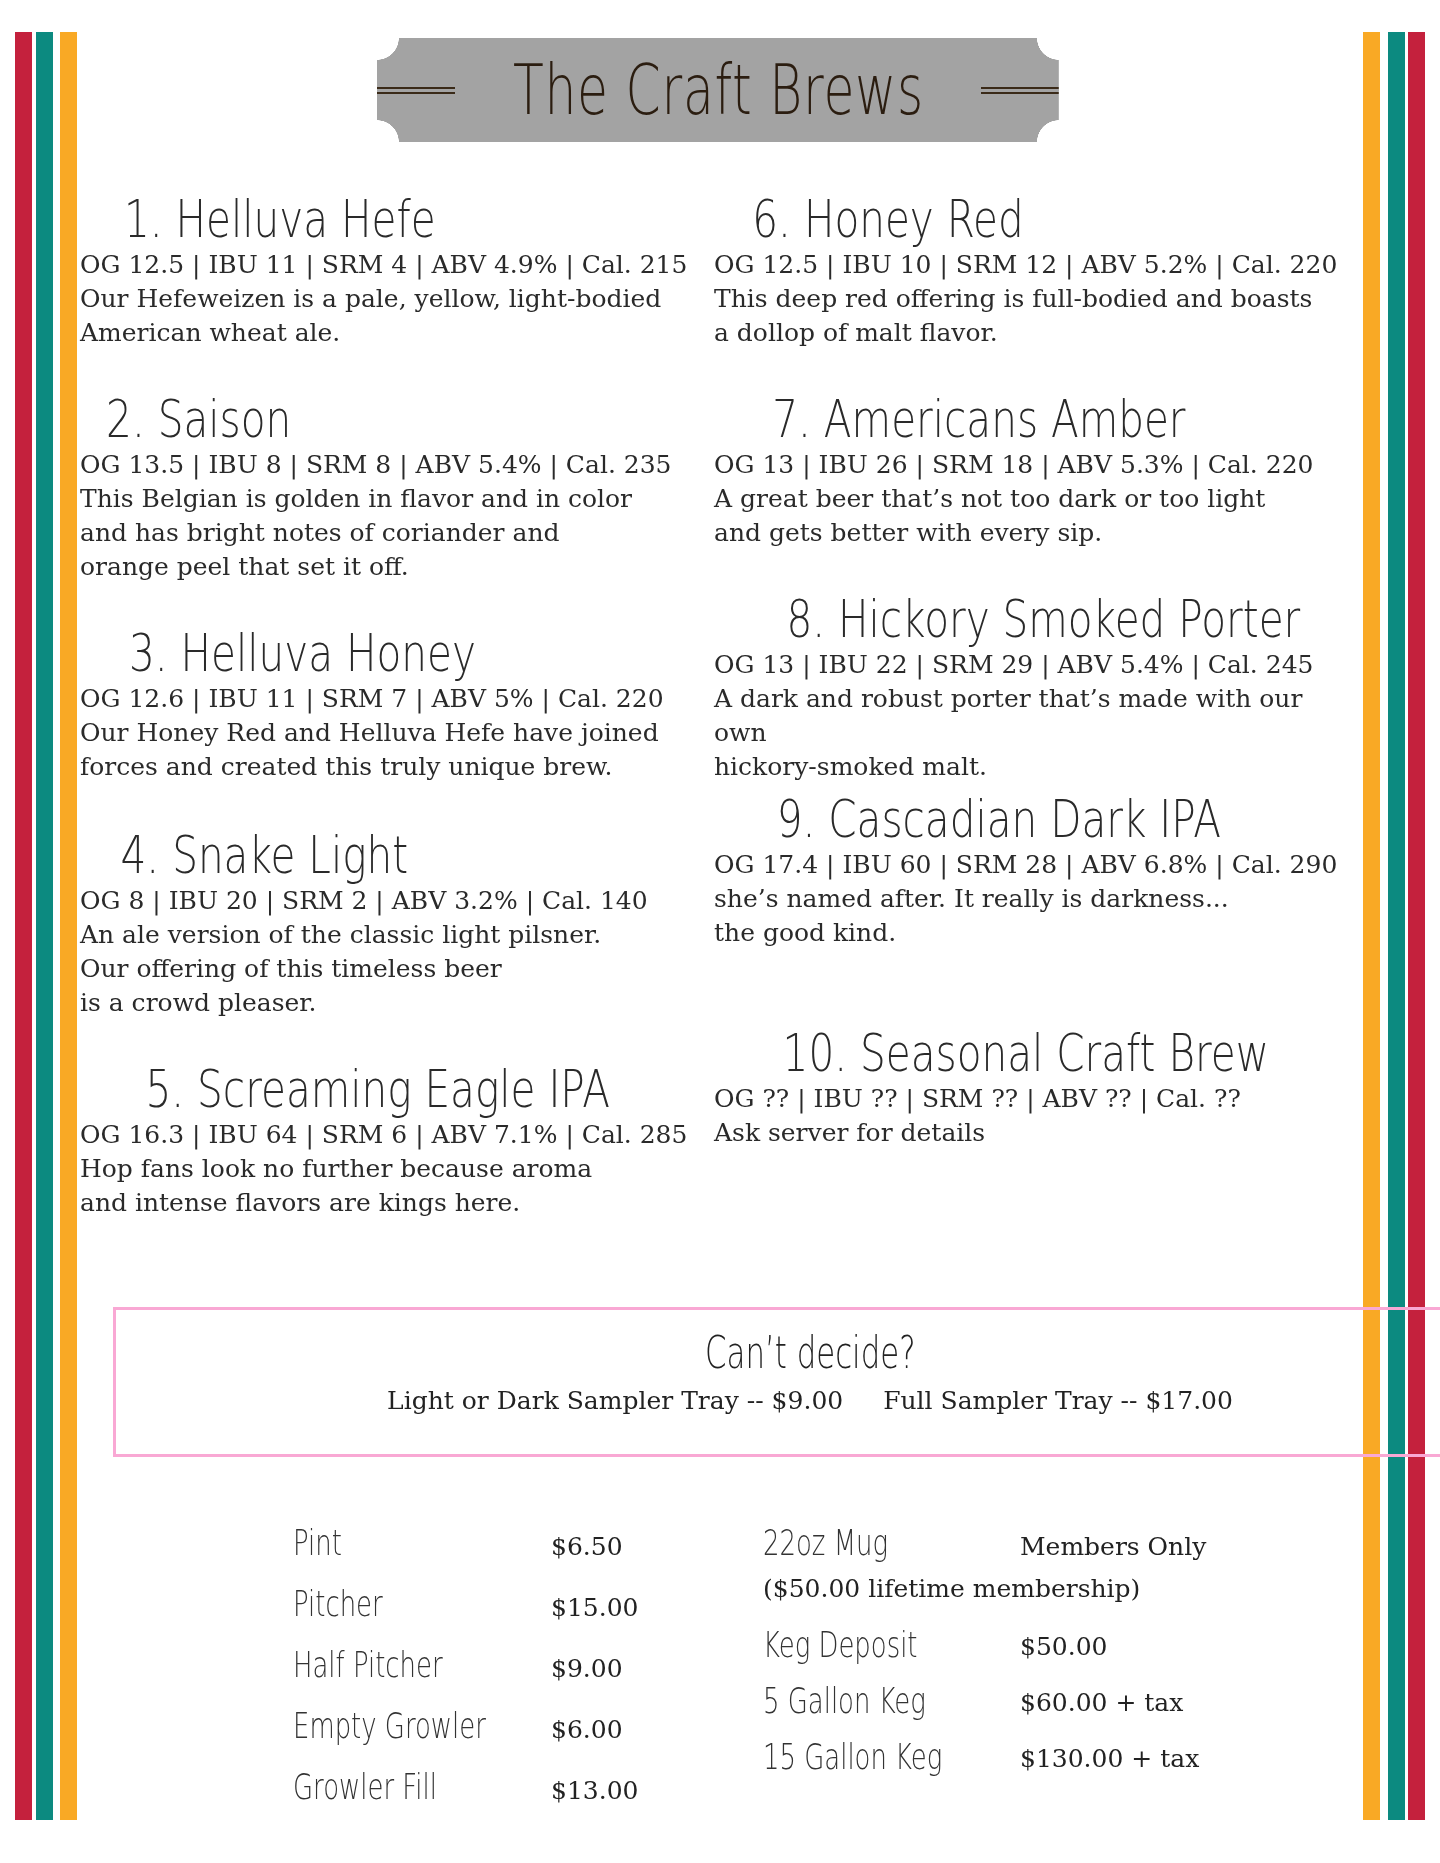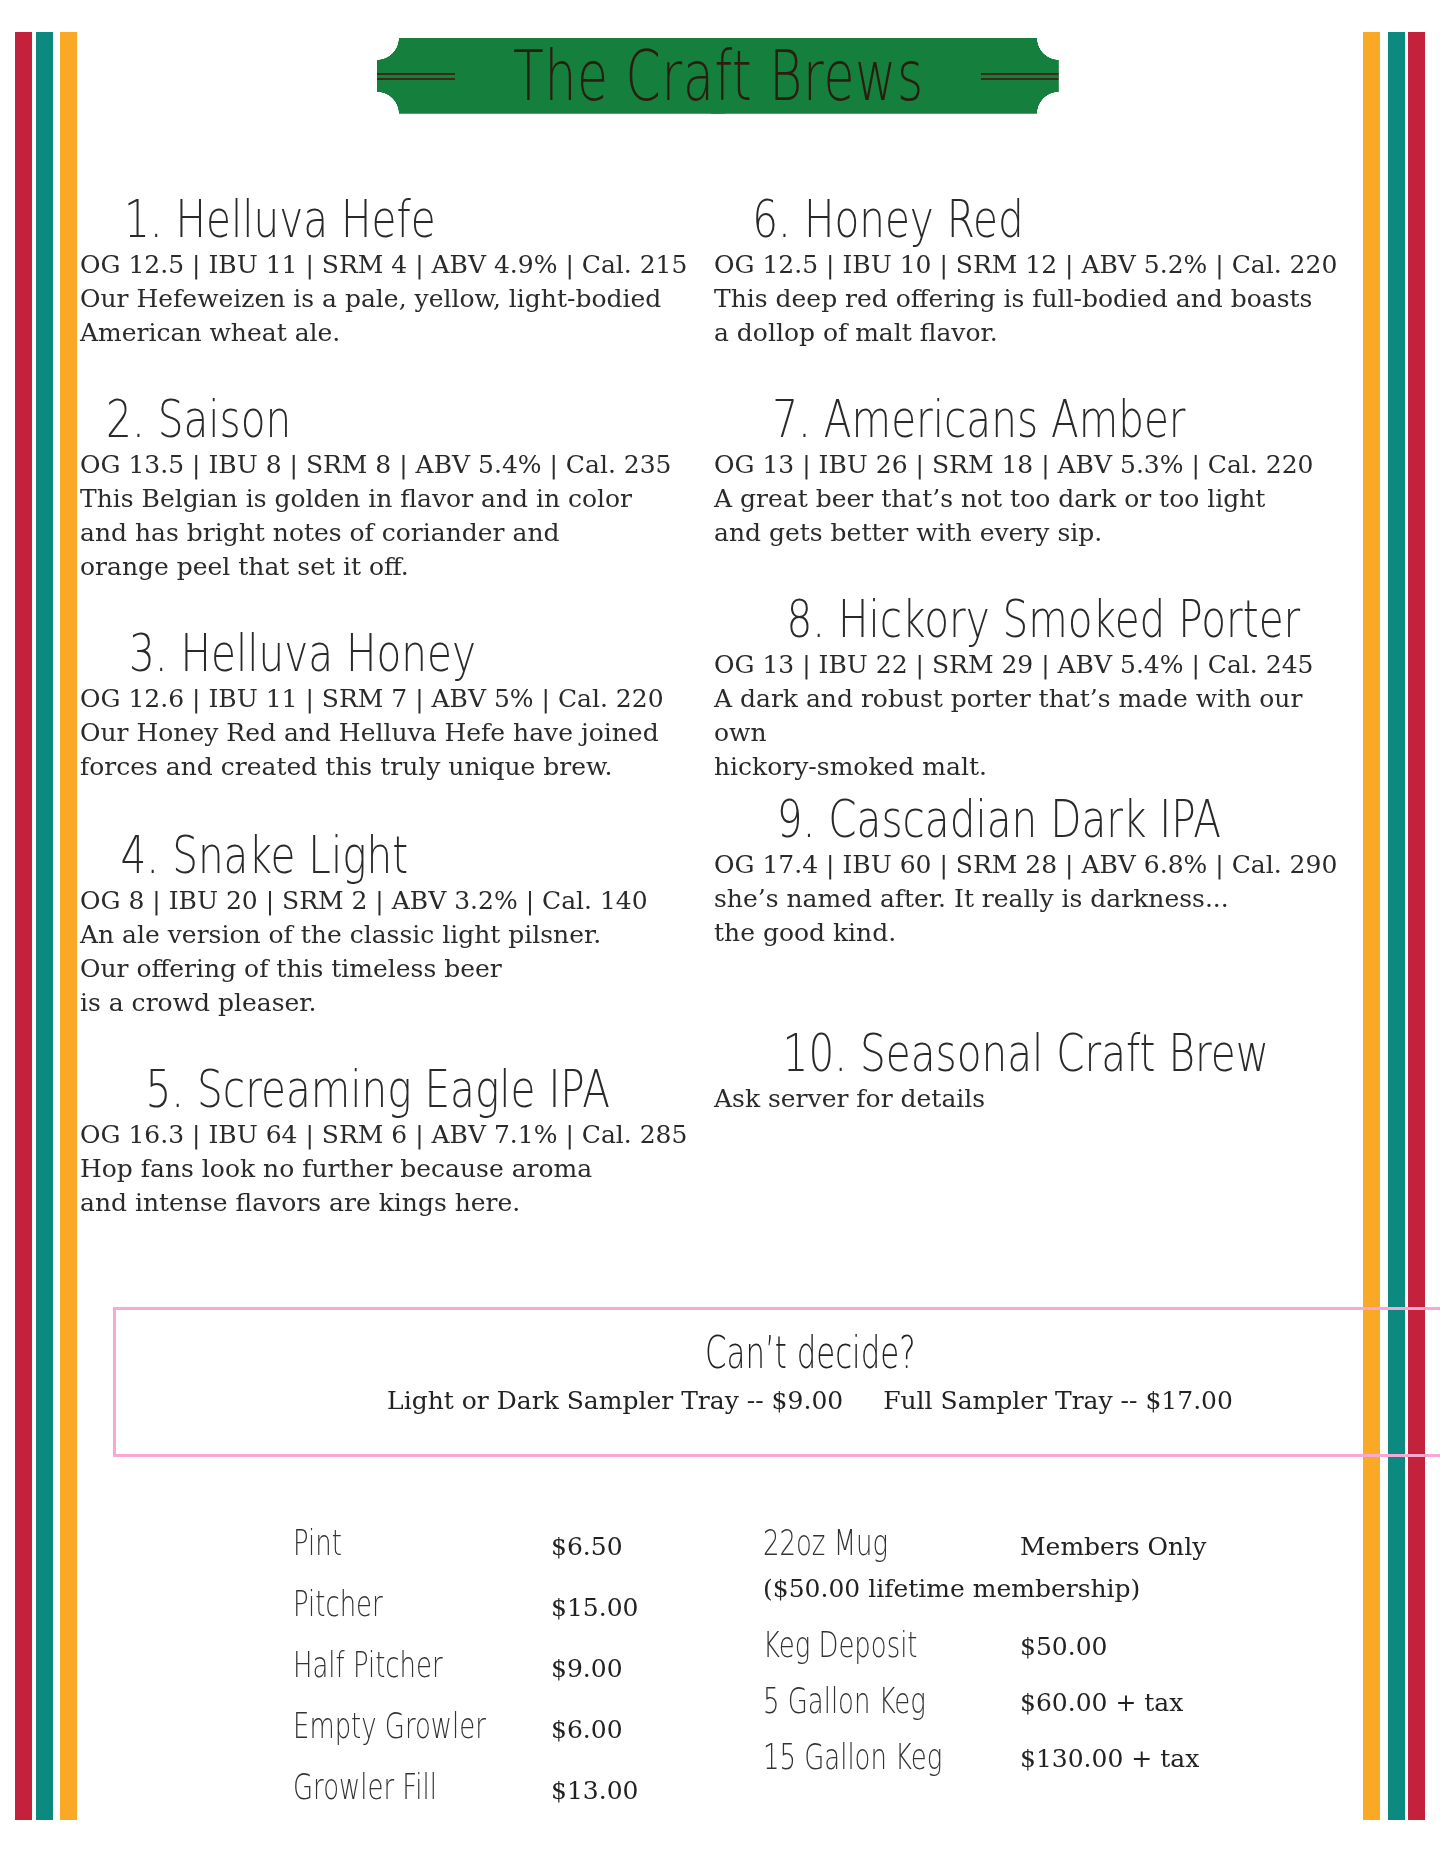--- a/index.html
+++ b/index.html
@@ -7,22 +7,22 @@
       width: 1440px; height: 1863px; position: relative; overflow: hidden;
       background: #ffffff; color: #222;
       font-family: "DejaVu Serif", "Liberation Serif", serif;
     }
     .stripe { position: absolute; top: 32px; height: 1788px; width: 17px; }
     .red { background: #c4213d; }
     .teal { background: #0c8a80; }
     .orange { background: #f9a925; }
 
     .banner {
-      position: absolute; left: 377px; top: 38px; width: 682px; height: 76px;
-      background: #15803d;
+      position: absolute; left: 377px; top: 38px; width: 682px; height: 104px;
+      background: #a3a3a3;
       -webkit-mask:
         radial-gradient(circle 22px at 0 0, transparent 98%, #000 100%) top left / 51% 51% no-repeat,
         radial-gradient(circle 22px at 100% 0, transparent 98%, #000 100%) top right / 51% 51% no-repeat,
         radial-gradient(circle 22px at 0 100%, transparent 98%, #000 100%) bottom left / 51% 51% no-repeat,
         radial-gradient(circle 22px at 100% 100%, transparent 98%, #000 100%) bottom right / 51% 51% no-repeat;
       mask:
         radial-gradient(circle 22px at 0 0, transparent 98%, #000 100%) top left / 51% 51% no-repeat,
         radial-gradient(circle 22px at 100% 0, transparent 98%, #000 100%) top right / 51% 51% no-repeat,
         radial-gradient(circle 22px at 0 100%, transparent 98%, #000 100%) bottom left / 51% 51% no-repeat,
         radial-gradient(circle 22px at 100% 100%, transparent 98%, #000 100%) bottom right / 51% 51% no-repeat;
@@ -156,20 +156,21 @@
   <div class="beer-name">9. Cascadian Dark IPA</div>
   <div class="beer-stats">OG 17.4 | IBU 60 | SRM 28 | ABV 6.8% | Cal. 290</div>
   <div class="beer-desc">
     <div>she’s named after. It really is darkness...</div>
     <div>the good kind.</div>
   </div>
 </div>
 
 <div class="beer right" style="top:1024px">
   <div class="beer-name">10. Seasonal Craft Brew</div>
+  <div class="beer-stats">OG ?? | IBU ?? | SRM ?? | ABV ?? | Cal. ??</div>
   <div class="beer-desc">
     <div>Ask server for details</div>
   </div>
 </div>
 
 <div class="sampler">
   <div class="sampler-title">Can’t decide?</div>
   <div class="sampler-line">
     <span>Light or Dark Sampler Tray -- $9.00</span>
     <span>Full Sampler Tray -- $17.00</span>

